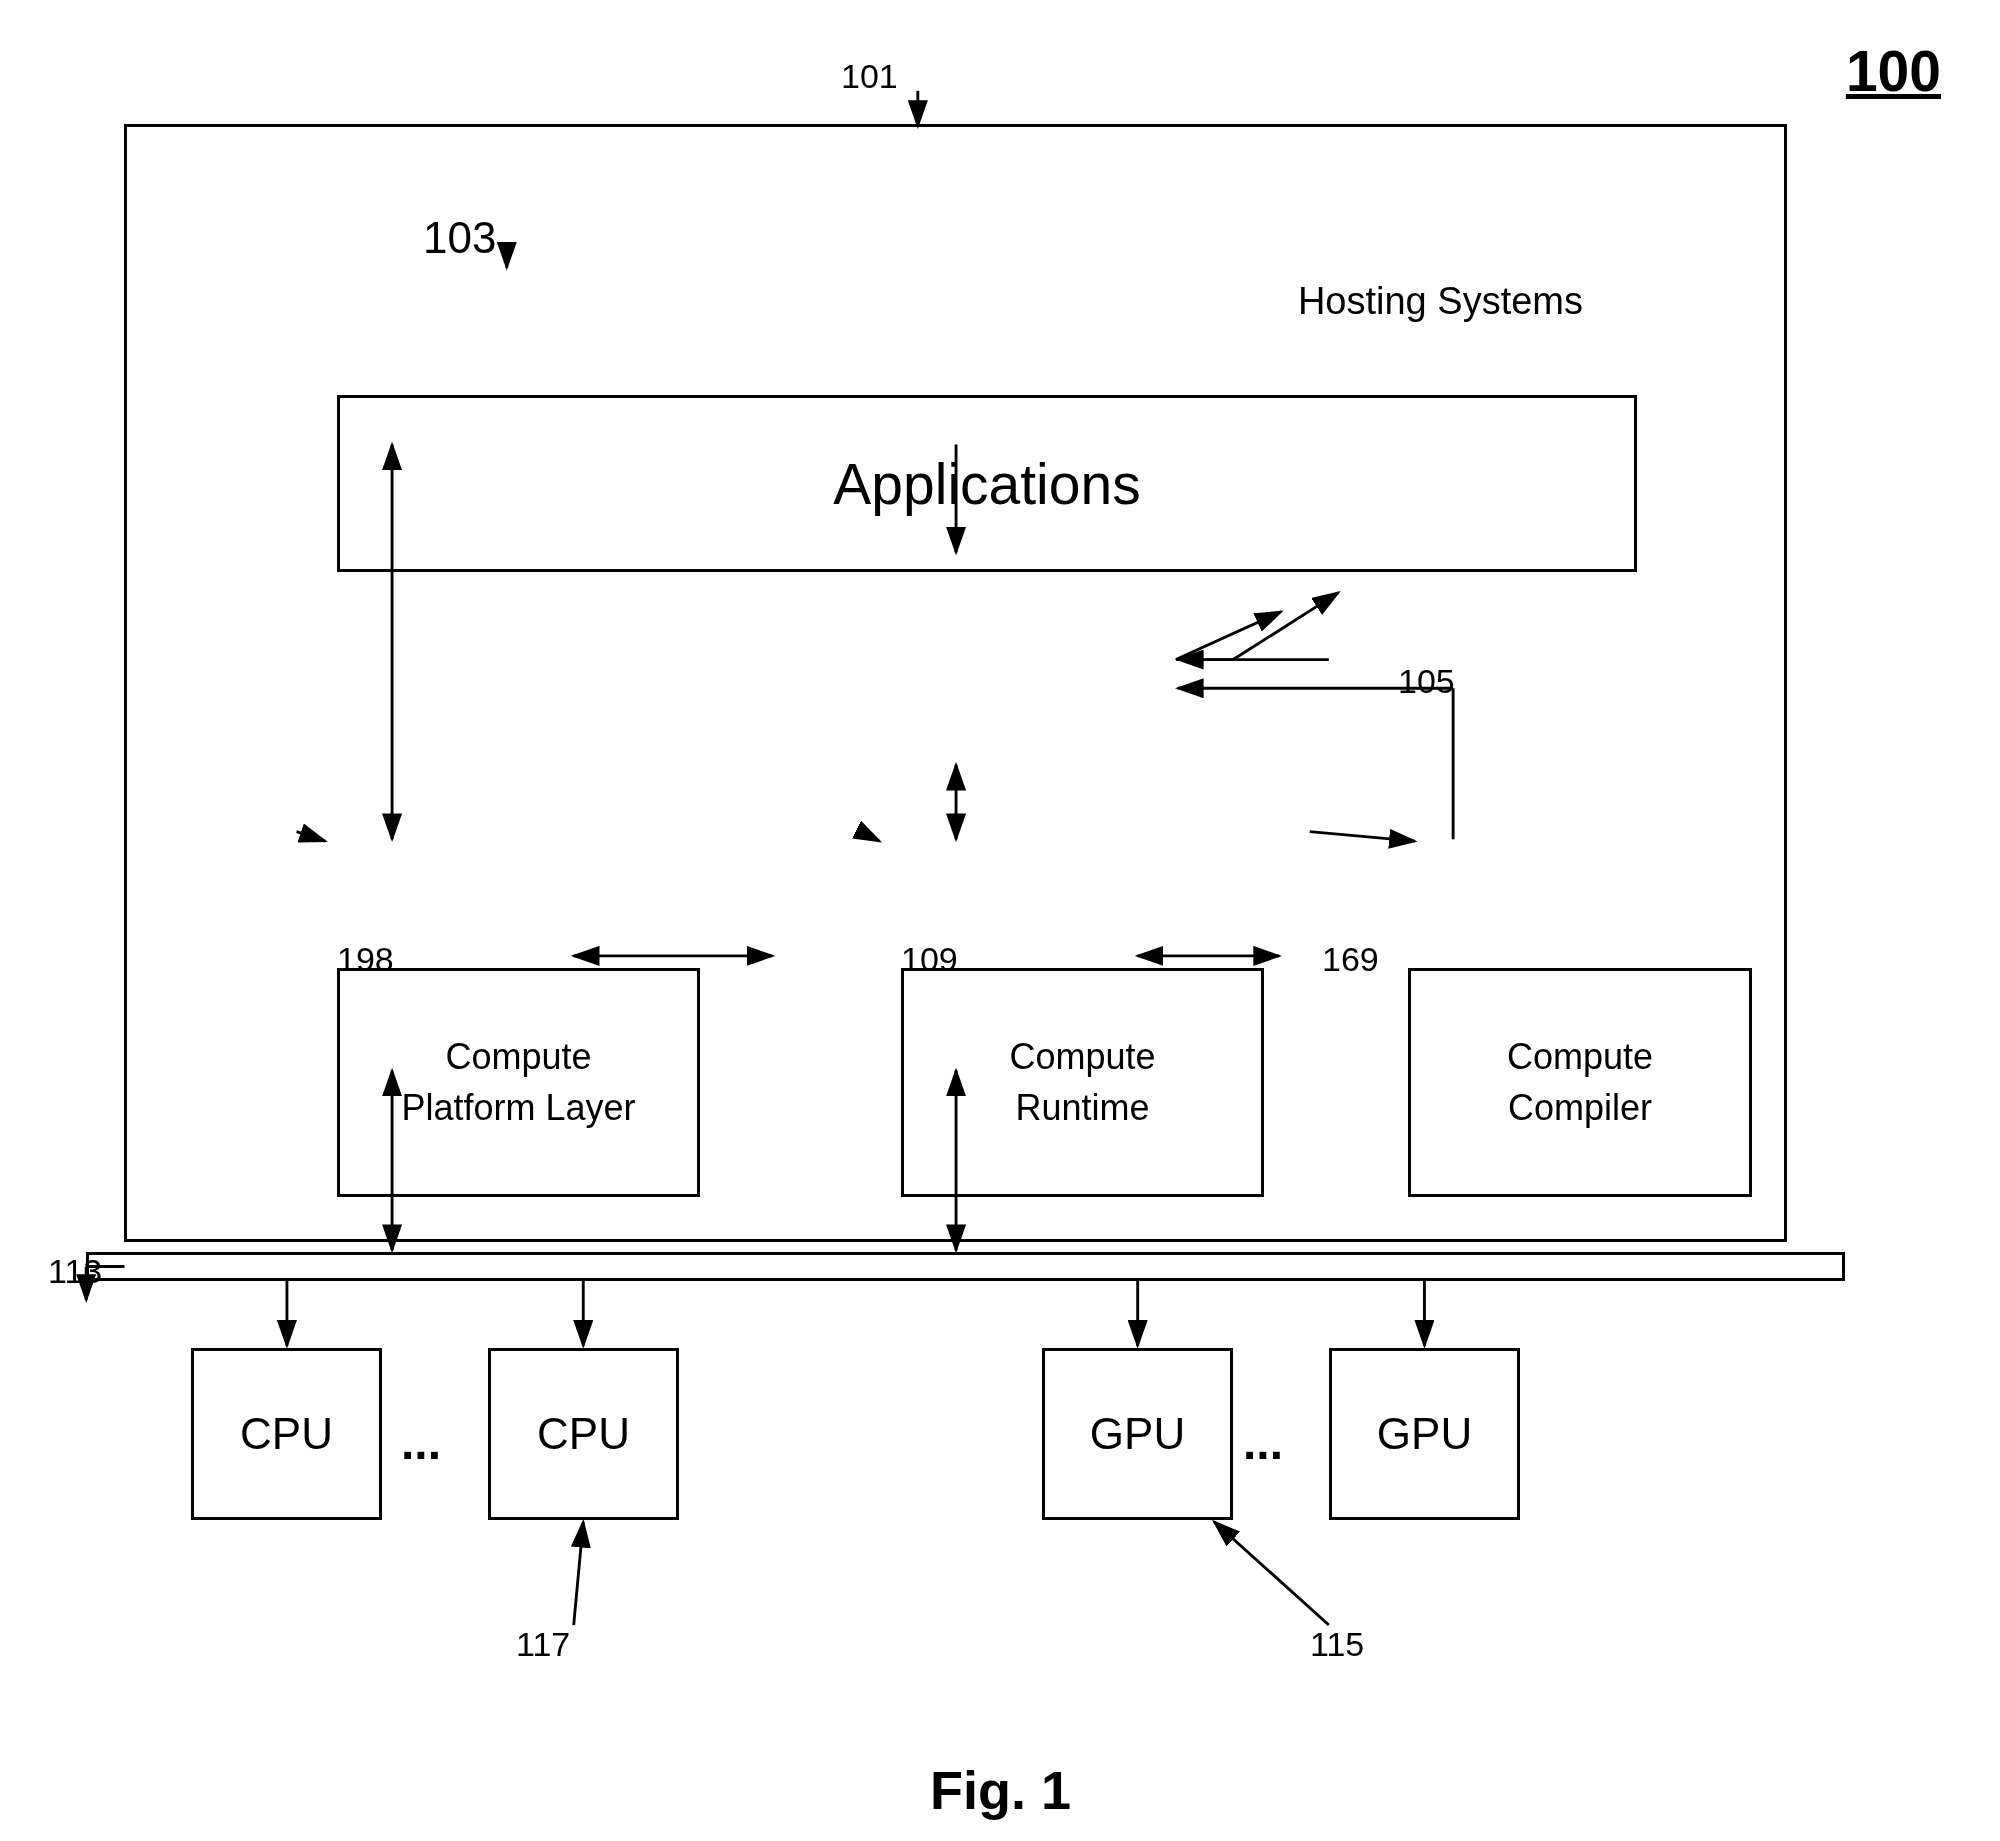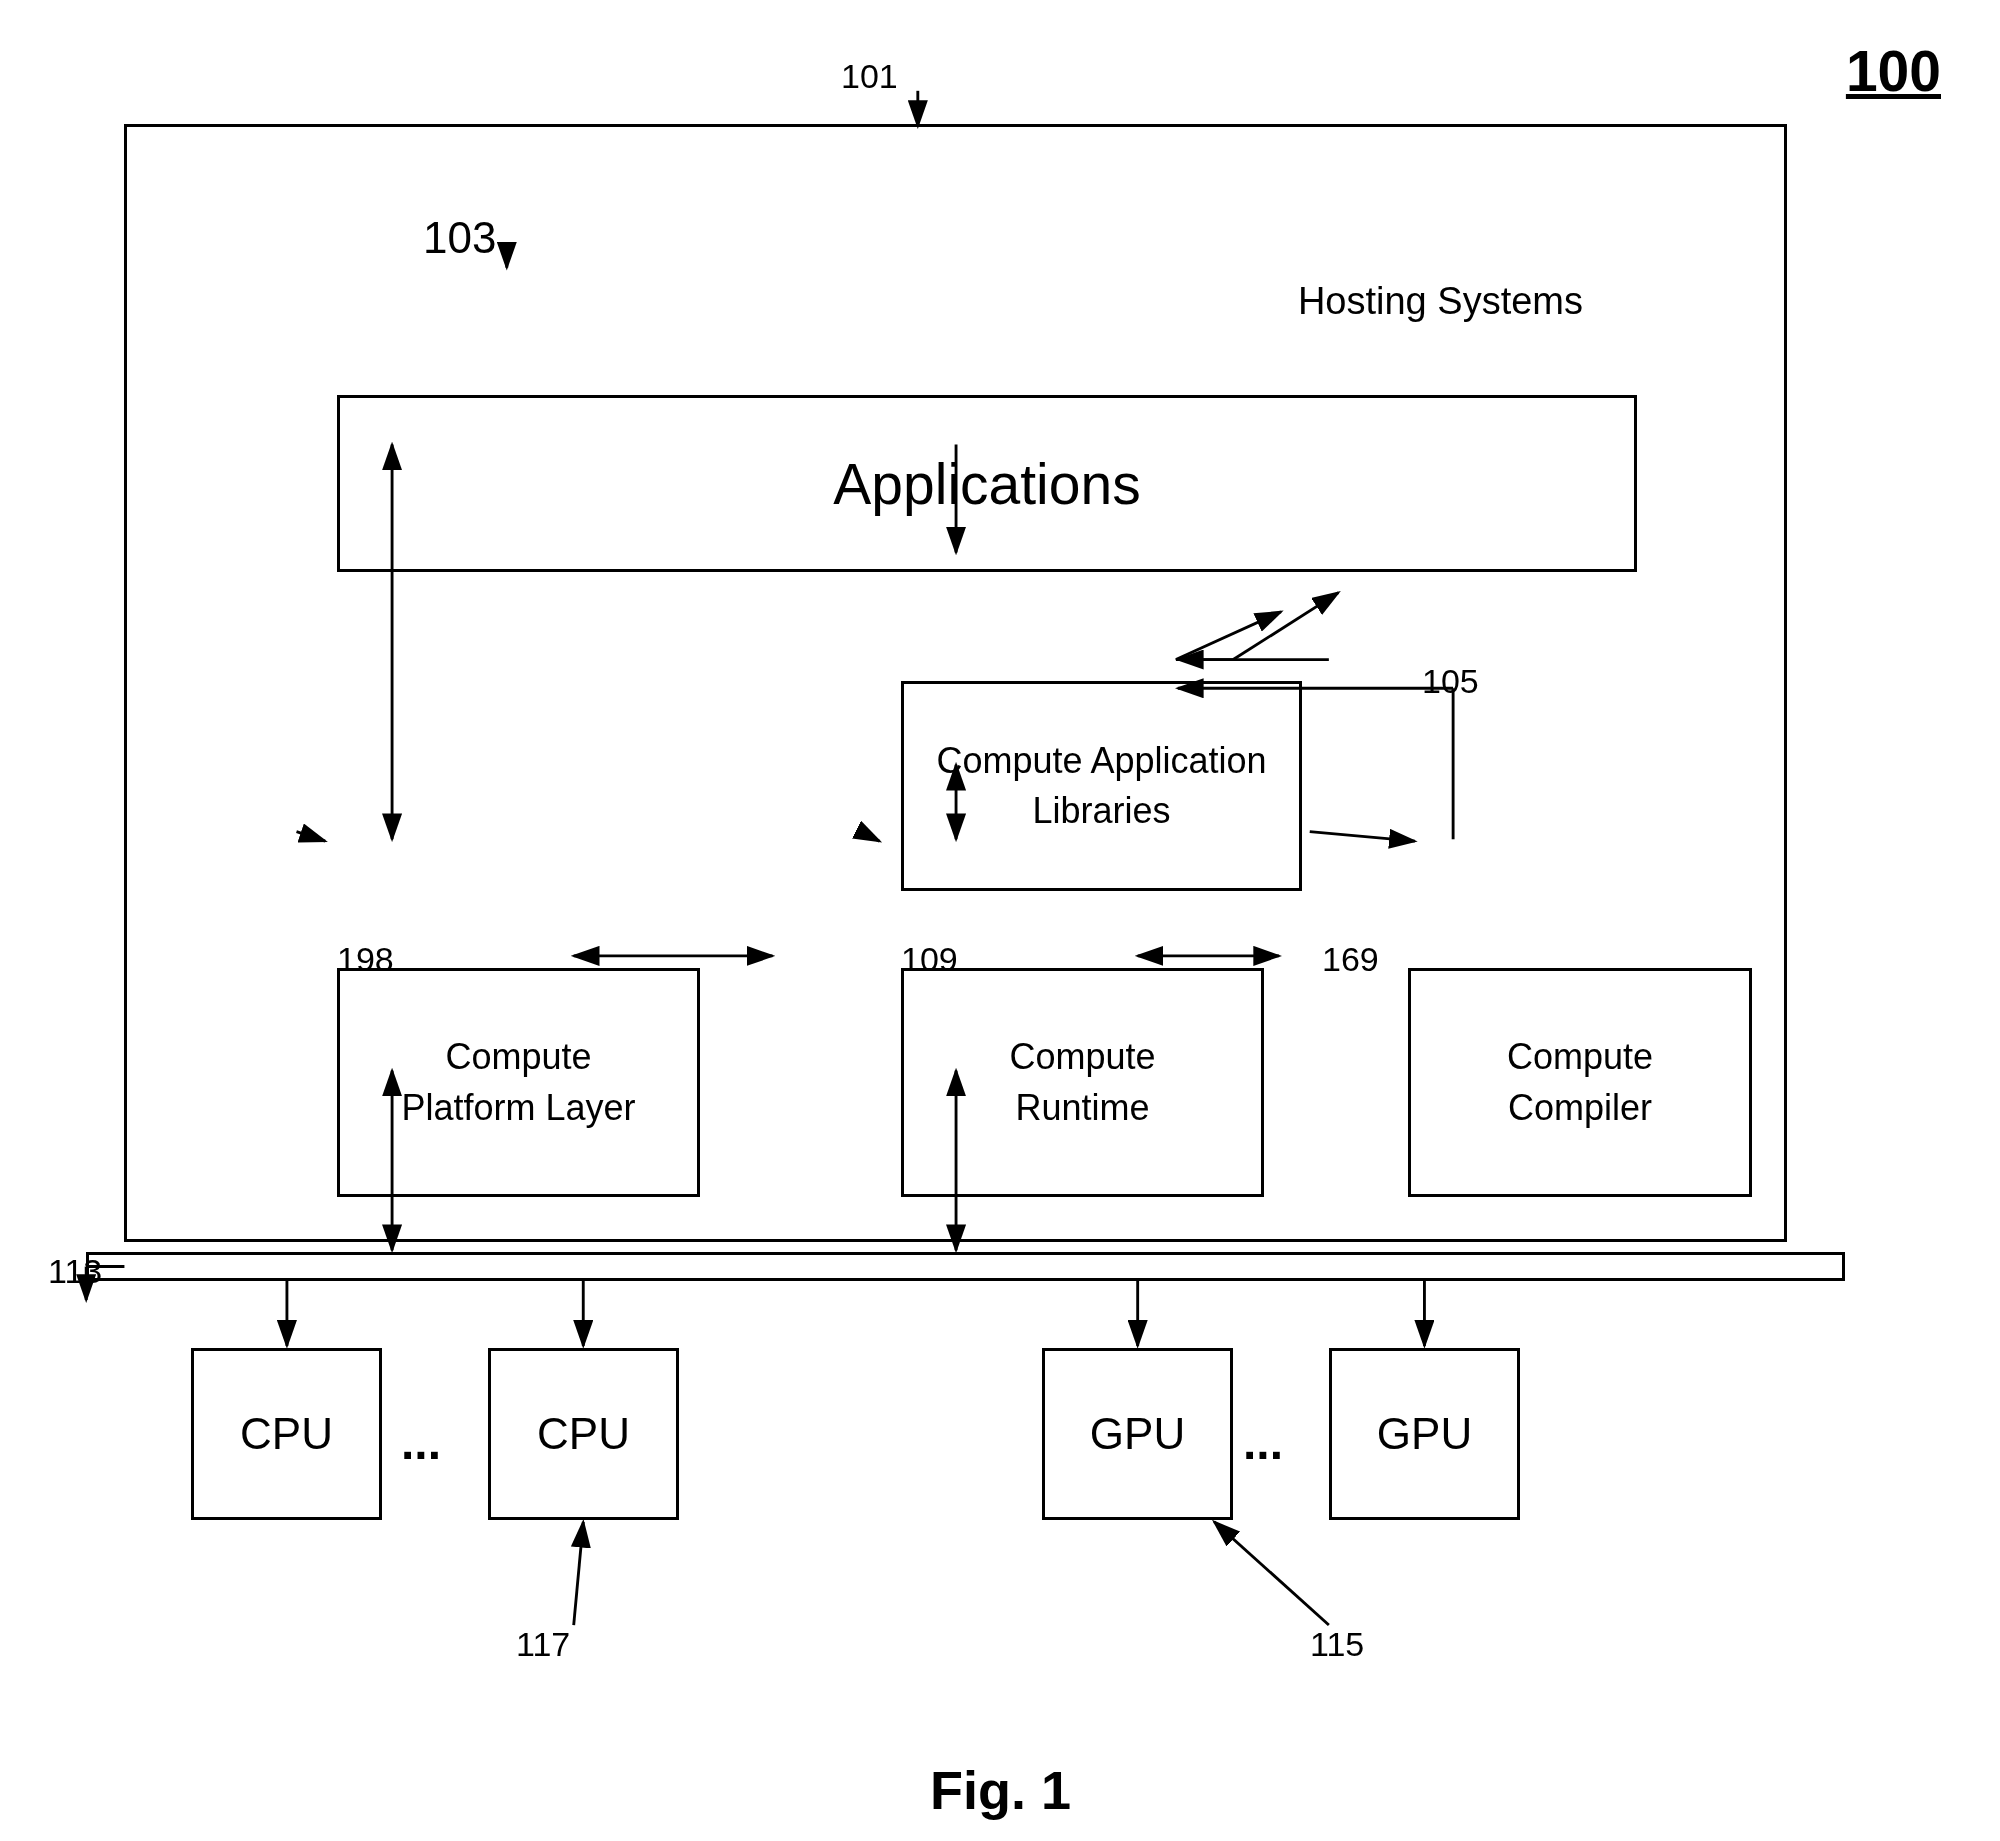--- a/index.html
+++ b/index.html
@@ -89,21 +89,20 @@
       font-size: 36px;
       line-height: 1.4;
     }
 
     
     .ref-105 {
       position: absolute;
       top: 535px;
       left: 1271px;
       font-size: 34px;
-      margin-left: 24px;
     }
 
     
     .cpl-box {
       position: absolute;
       top: 841px;
       left: 210px;
       width: 363px;
       height: 229px;
       border: 3.8px solid #000;
@@ -280,23 +279,20 @@
 
   <div class="hosting-box">
     <div class="hosting-label">Hosting Systems</div>
 
     <div style="position:absolute; top:86px; left:296px; font-size:44px;">103</div>
 
     <div class="applications-box">
       <span class="applications-label">Applications</span>
     </div>
 
-    <div class="cal-box">
-      <span class="cal-label">Compute Application<br>Libraries</span>
-    </div>
 
     <div class="ref-105">105</div>
 
     <div class="ref-111">198</div>
 
     <div class="ref-109">109</div>
 
     <div class="ref-107">169</div>
 
     <div class="cpl-box">

